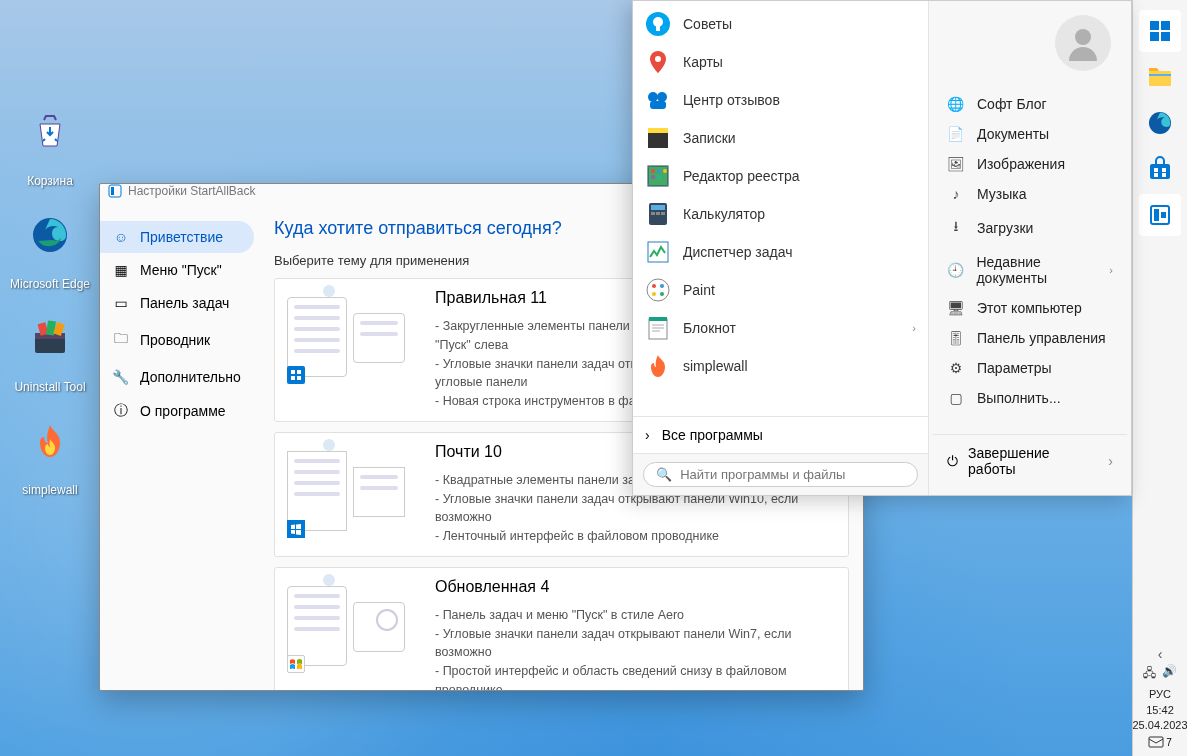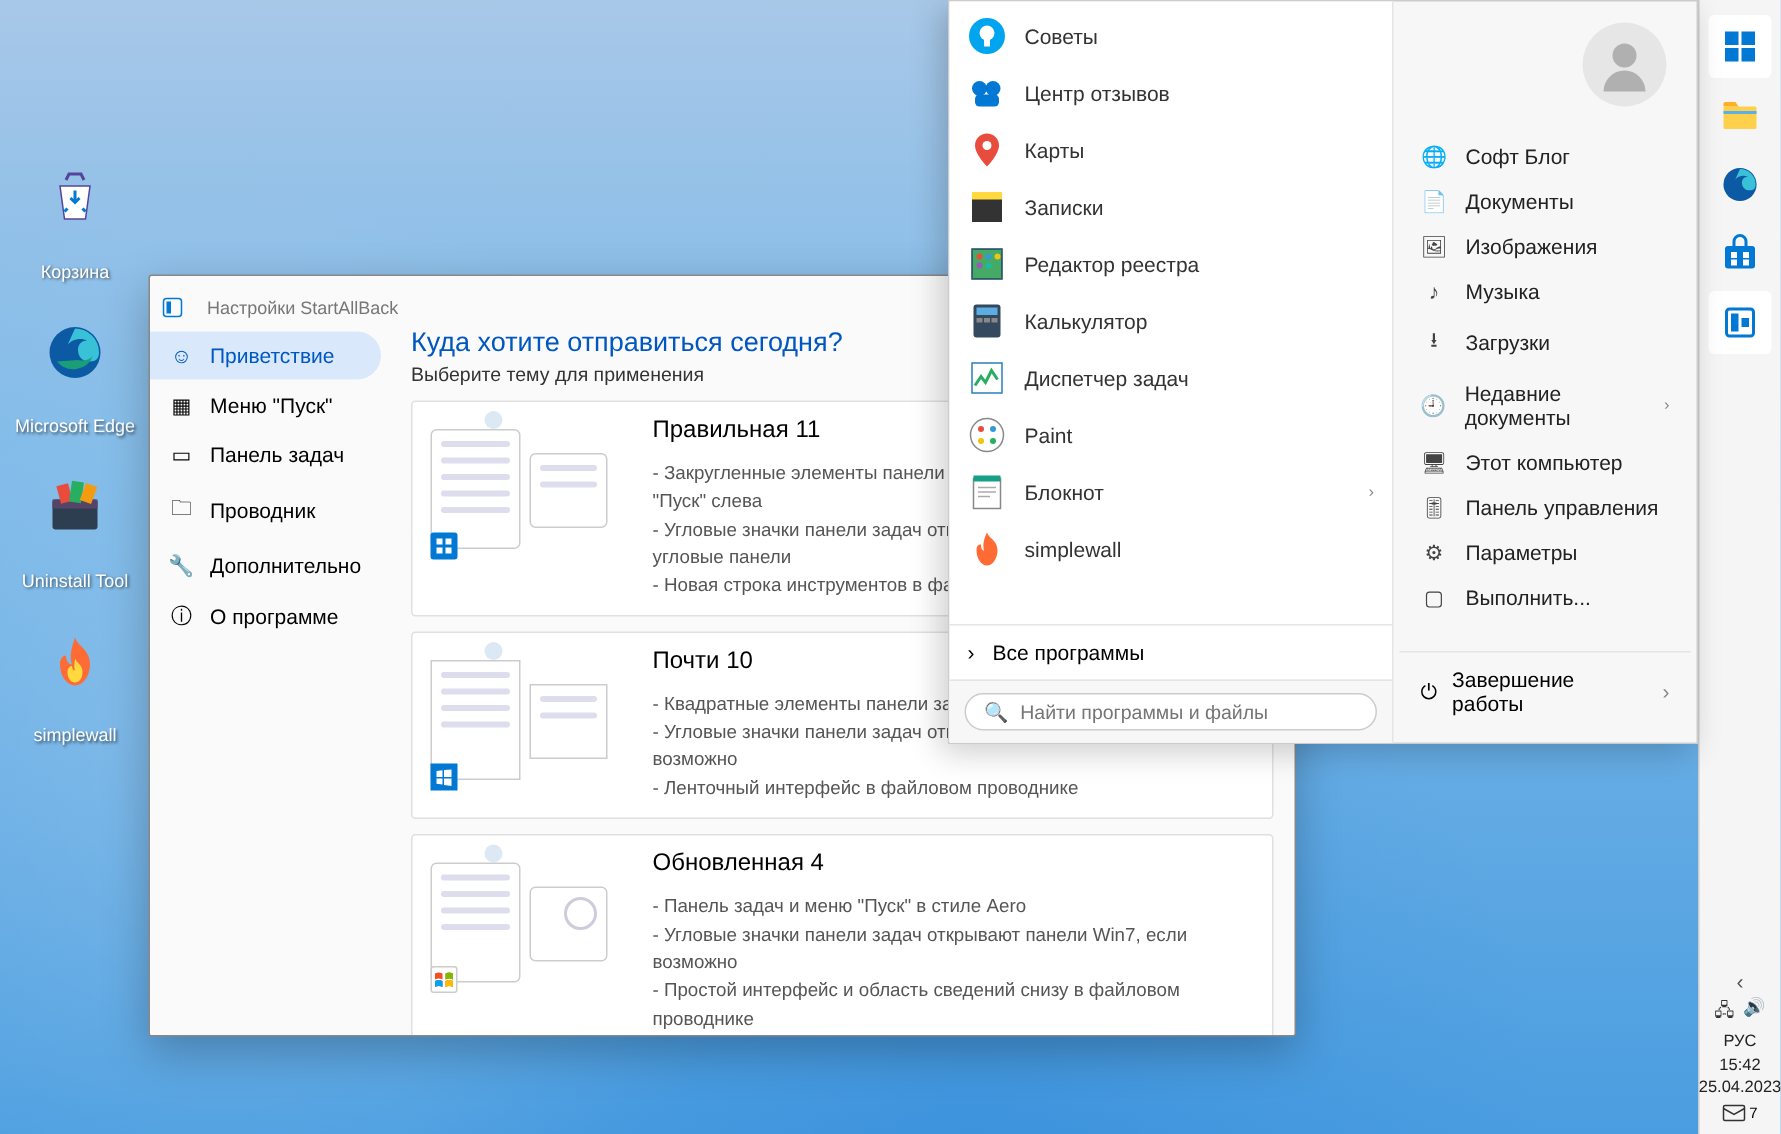--- a/index.html
+++ b/index.html
@@ -31,29 +31,29 @@
 .tb-bottom { margin-top:auto; width:100%; display:flex; flex-direction:column; align-items:center; padding-bottom:6px; gap:2px; }
 .tb-tray { display:flex; gap:6px; justify-content:center; color:#333; font-size:12px; }
 .tb-clock { font-size:11px; color:#222; text-align:center; line-height:1.3; }
 
 
 .settings {
   position:absolute; left:99px; top:183px; width:765px; height:508px;
   background:#fafafa; border:1px solid #888; border-radius:2px;
   box-shadow: 0 10px 30px rgba(0,0,0,.25);
 }
-.titlebar { height:28px; display:flex; align-items:flex-end; padding:0 8px; font-size:12px; color:#777; gap:16px; }
+.titlebar { height:28px; display:flex; align-items:flex-start; padding:0 8px; font-size:12px; color:#777; gap:6px; }
 .settings-body { display:flex; height: calc(100% - 28px); }
 .sidebar { width:160px; padding: 8px 0; }
 .side-item { display:flex; align-items:center; gap:10px; padding:8px 12px; font-size:14px; cursor:pointer; border-radius:0 20px 20px 0; margin:1px 6px 1px 0; }
 .side-item.selected { background:#d9e9fb; color:#0057c2; }
 .side-item .ic { width:18px; display:flex; align-items:center; justify-content:center; }
 
 .content { flex:1; padding: 6px 14px 10px 14px; overflow:auto; }
-.content h2 { color:#0057c2; font-weight:400; font-size:18px; margin-bottom:3px; }
+.content h2 { color:#0057c2; font-weight:400; font-size:18px; margin-bottom:14px; }
 .content .sub { font-size:13px; color:#333; margin-bottom:10px; }
 .theme-card { border:1px solid #e0e0e0; background:#fff; border-radius:3px; padding:10px 12px; margin-bottom:10px; display:flex; gap:18px; cursor:pointer; }
 .thumb { width:130px; height:95px; flex-shrink:0; position:relative; }
 .thumb .tile { position:absolute; background:#fff; border:1px solid #ccc; border-radius:4px; }
 .thumb .tile.a { left:0; top:8px; width:60px; height:80px; }
 .thumb .tile.b { left:66px; top:24px; width:52px; height:50px; }
 .thumb .tile .bar { height:4px; background:#dde; margin:7px 6px 0 6px; border-radius:2px; }
 .thumb .corner { position:absolute; left:0; bottom:0; width:18px; height:18px; background:#0078d4; border-radius:2px; display:flex; align-items:center; justify-content:center; color:#fff; font-size:11px; }
 .thumb.win10 .corner { border-radius:0; }
 .thumb.win7 .corner { background:#fff; border:1px solid #ccc; }
@@ -339,35 +339,35 @@
                 <circle cx="13" cy="13" r="12" fill="#00a4ef"></circle>
                 <circle cx="13" cy="11" r="5" fill="#fff"></circle>
                 <rect x="11" y="15" width="4" height="5" fill="#fff"></rect>
               </svg>
             </span>
             <span>Советы</span>
           </div>
           <div class="sm-app">
             <span class="aicon">
               <svg width="26" height="26" viewBox="0 0 26 26">
+                <path d="M13 2a8 8 0 018 8c0 6-8 14-8 14S5 16 5 10a8 8 0 018-8z" fill="#e74c3c"></path>
+                <circle cx="13" cy="10" r="3" fill="#fff"></circle>
+              </svg>
+            </span>
+            <span>Карты</span>
+          </div>
+          <div class="sm-app">
+            <span class="aicon">
+              <svg width="26" height="26" viewBox="0 0 26 26">
                 <circle cx="8" cy="10" r="5" fill="#0078d4"></circle>
                 <circle cx="17" cy="10" r="5" fill="#0078d4"></circle>
                 <rect x="5" y="14" width="16" height="8" rx="3" fill="#0078d4"></rect>
               </svg>
             </span>
             <span>Центр отзывов</span>
-          </div>
-          <div class="sm-app">
-            <span class="aicon">
-              <svg width="26" height="26" viewBox="0 0 26 26">
-                <path d="M13 2a8 8 0 018 8c0 6-8 14-8 14S5 16 5 10a8 8 0 018-8z" fill="#e74c3c"></path>
-                <circle cx="13" cy="10" r="3" fill="#fff"></circle>
-              </svg>
-            </span>
-            <span>Карты</span>
           </div>
           <div class="sm-app">
             <span class="aicon">
               <svg width="26" height="26" viewBox="0 0 26 26">
                 <rect x="3" y="3" width="20" height="20" fill="#333333"></rect>
                 <path d="M3 3h20v5H3z" fill="#ffd93d"></path>
               </svg>
             </span>
             <span>Записки</span>
           </div>

